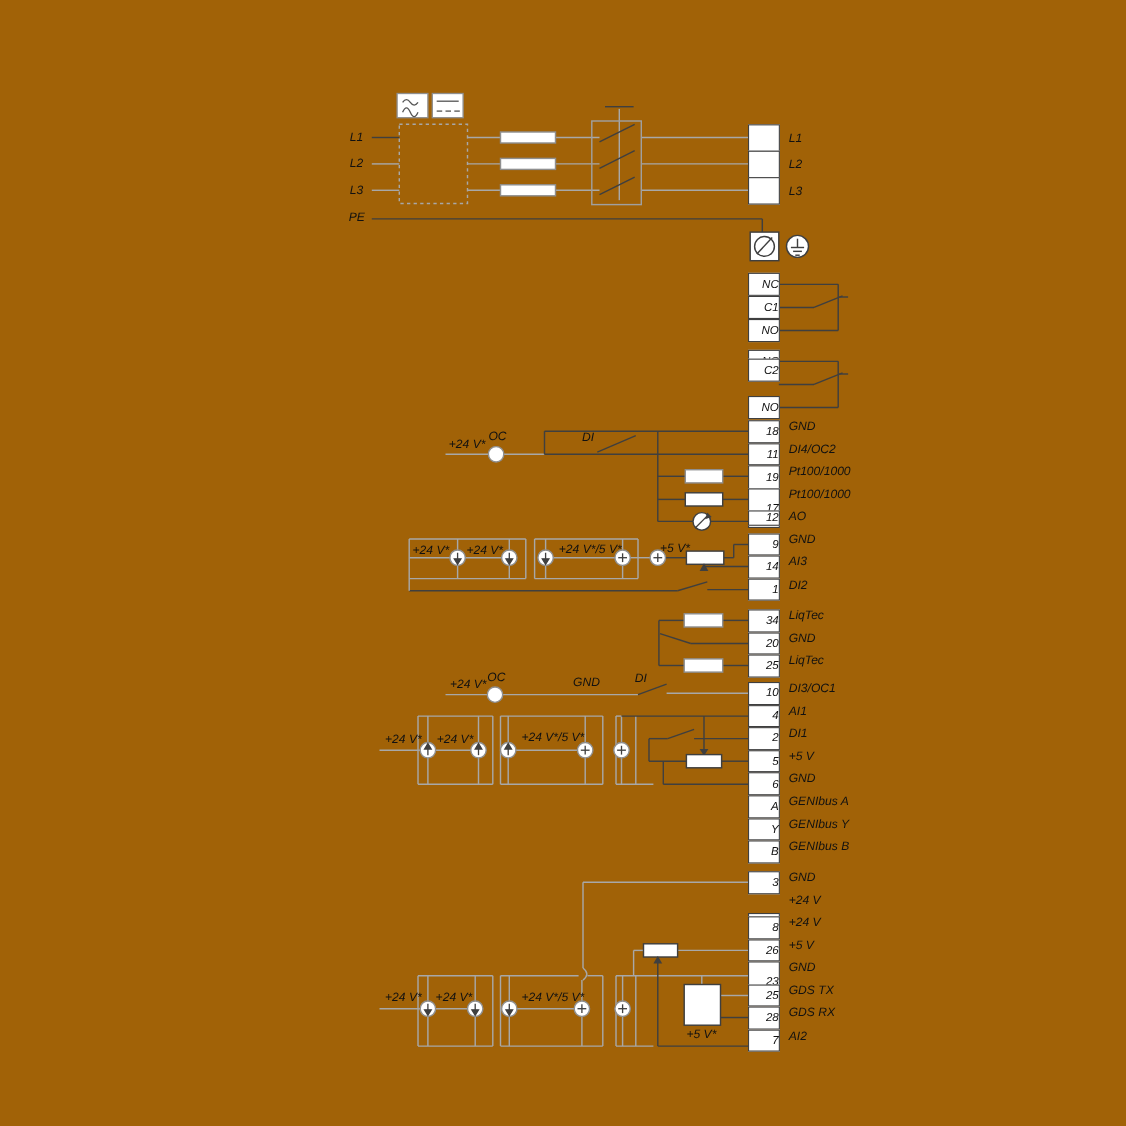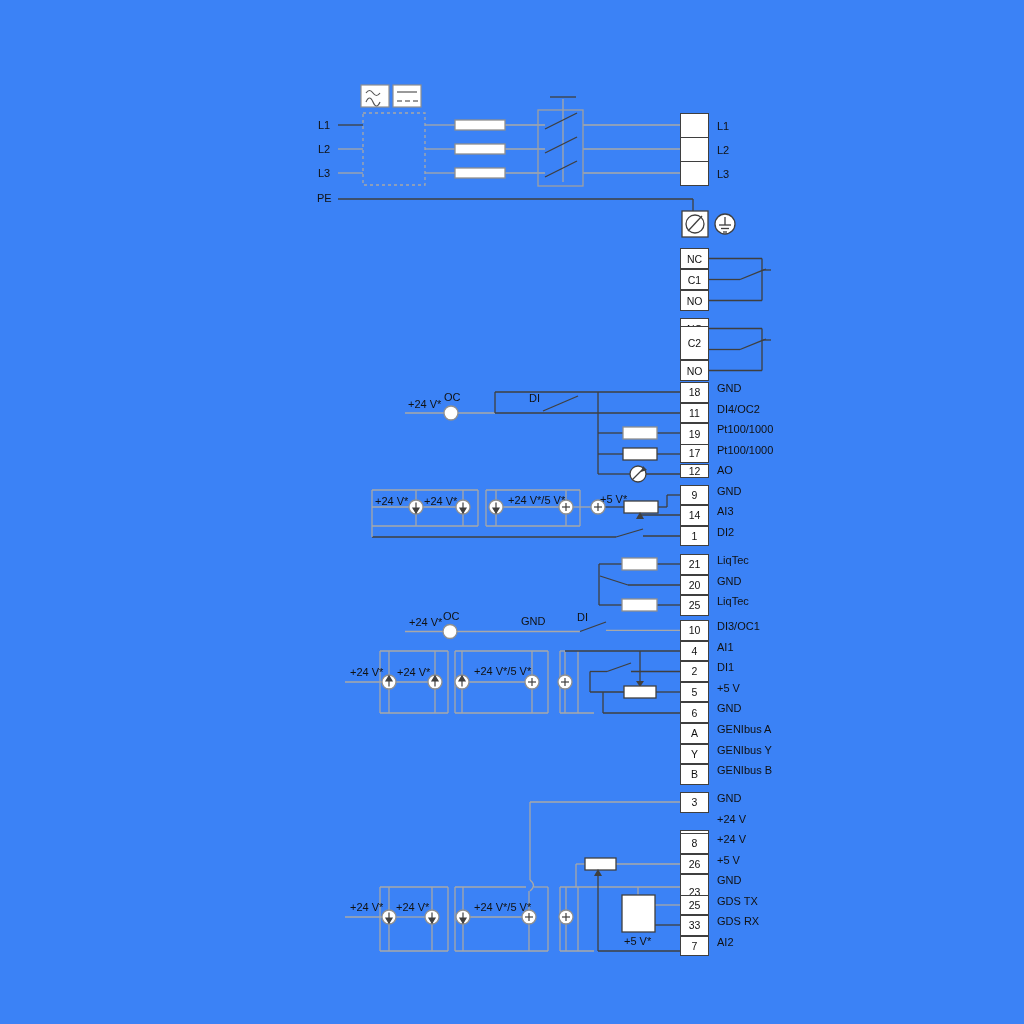--- a/index.html
+++ b/index.html
@@ -1,20 +1,20 @@
 <!DOCTYPE html>
 <html><head>
 <meta charset="utf-8">
 <style>
   html,body{margin:0;padding:0;background:#fff;}
-  .stage{position:relative;width:1024px;height:1024px;background:#3b82f6;overflow:hidden;
-         font-family:"Liberation Sans",sans-serif;}
+  .stage{position:relative;width:1024px;height:1024px;background:#a16207;overflow:hidden;
+         font-family:"Liberation Sans",sans-serif;font-style:italic;}
   .stage svg{position:absolute;left:0;top:0;}
   .cell{position:absolute;left:680px;width:29px;border:1px solid #3f3f3f;background:#fff;
-        box-sizing:border-box;display:flex;align-items:center;justify-content:center;
+        box-sizing:border-box;display:flex;align-items:center;justify-content:flex-end;
         font-size:10.5px;color:#111;}
   .tlab{position:absolute;left:717px;display:flex;align-items:center;
         font-size:11px;color:#111;white-space:nowrap;}
   .lbl{position:absolute;font-size:11px;color:#111;white-space:nowrap;line-height:12px;}
 </style>
 </head>
 <body>
 
 <div class="stage">
 
@@ -318,37 +318,37 @@
 <div class="cell" style="top:269px;height:21px">
       <span>C1</span>
     </div>
 <div class="cell" style="top:290px;height:21px">
       <span>NO</span>
     </div>
 
 <div class="cell" style="top:318px;height:21px">
       <span>NC</span>
     </div>
-<div class="cell" style="top:326px;height:34px">
+<div class="cell" style="top:326px;height:21px">
       <span>C2</span>
     </div>
 <div class="cell" style="top:360px;height:21px">
       <span>NO</span>
     </div>
 
 <div class="cell" style="top:382px;height:20.5px">
       <span>18</span>
     </div>
 <div class="cell" style="top:402.5px;height:20.5px">
       <span>11</span>
     </div>
 <div class="cell" style="top:423px;height:22px">
       <span>19</span>
     </div>
-<div class="cell" style="top:443.5px;height:19px">
+<div class="cell" style="top:443.5px;height:36px">
       <span>17</span>
     </div>
 <div class="cell" style="top:464px;height:14px">
       <span>12</span>
     </div>
 <div class="cell" style="top:484.5px;height:20.5px">
       <span>9</span>
     </div>
 <div class="cell" style="top:505px;height:20.5px">
       <span>14</span>
@@ -359,21 +359,21 @@
 <div class="tlab" style="top:382px">GND</div>
 <div class="tlab" style="top:402.5px">DI4/OC2</div>
 <div class="tlab" style="top:423px">Pt100/1000</div>
 <div class="tlab" style="top:443.5px">Pt100/1000</div>
 <div class="tlab" style="top:464px">AO</div>
 <div class="tlab" style="top:484.5px">GND</div>
 <div class="tlab" style="top:505px">AI3</div>
 <div class="tlab" style="top:525.5px">DI2</div>
 
 <div class="cell" style="top:554px;height:20.5px">
-      <span>21</span>
+      <span>34</span>
     </div>
 <div class="cell" style="top:574.5px;height:20.5px">
       <span>20</span>
     </div>
 <div class="cell" style="top:595px;height:20.5px">
       <span>25</span>
     </div>
 <div class="tlab" style="top:554px">LiqTec</div>
 <div class="tlab" style="top:574.5px">GND</div>
 <div class="tlab" style="top:595px">LiqTec</div>
@@ -423,21 +423,21 @@
 <div class="cell" style="top:853.5px;height:20.5px">
       <span>26</span>
     </div>
 <div class="cell" style="top:874px;height:36px">
       <span>23</span>
     </div>
 <div class="cell" style="top:894.5px;height:20.5px">
       <span>25</span>
     </div>
 <div class="cell" style="top:915px;height:20.5px">
-      <span>33</span>
+      <span>28</span>
     </div>
 <div class="cell" style="top:935.5px;height:20.5px">
       <span>7</span>
     </div>
 <div class="tlab" style="top:792px">GND</div>
 <div class="tlab" style="top:812.5px">+24 V</div>
 <div class="tlab" style="top:833px">+24 V</div>
 <div class="tlab" style="top:853.5px">+5 V</div>
 <div class="tlab" style="top:874px">GND</div>
 <div class="tlab" style="top:894.5px">GDS TX</div>

